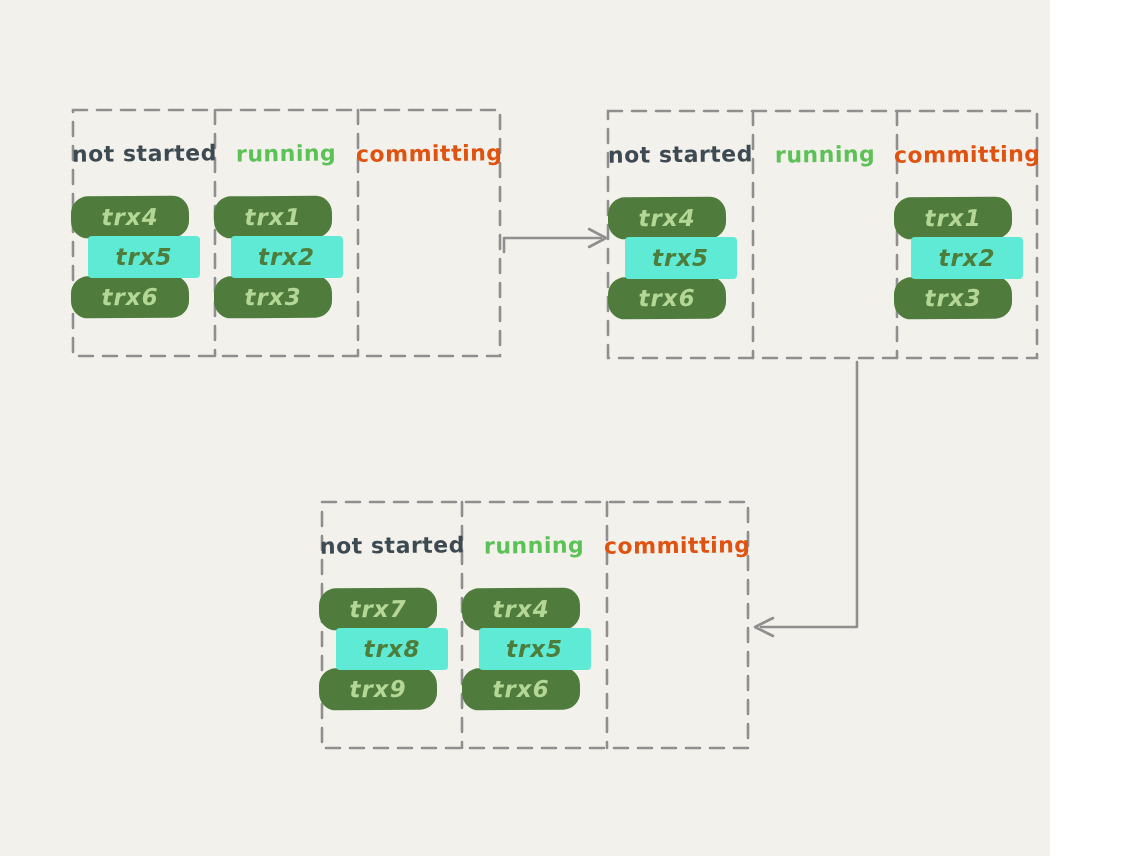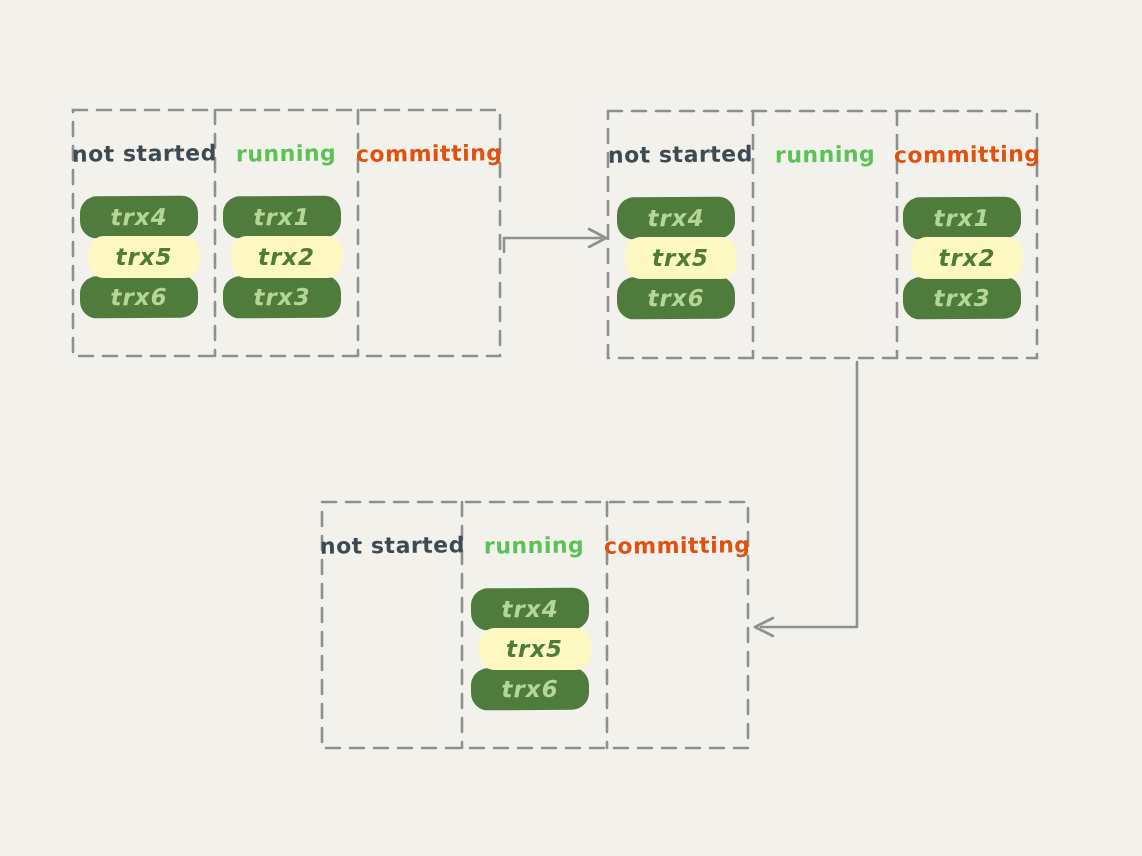--- a/index.html
+++ b/index.html
@@ -4,21 +4,21 @@
 <style>
   html, body {
     margin: 0;
     padding: 0;
   }
   body {
     font-family: "DejaVu Sans", "Liberation Sans", sans-serif;
   }
   .canvas {
     position: relative;
-    width: 1142px;
+    width: 1050px;
     height: 856px;
     background: #f3f1ec;
     overflow: hidden;
   }
   .diagram-svg {
     position: absolute;
     left: 0;
     top: 0;
     width: 1142px;
     height: 856px;
@@ -65,24 +65,24 @@
   }
   .pill.dark {
     width: 118px;
     background: #4f7c3d;
     color: #b5d795;
     border-radius: 17px;
     transform: rotate(-0.5deg);
   }
   .pill.light {
     width: 112px;
-    background: #fef9c3;
+    background: #5eead4;
     color: #4e7c3a;
-    border-radius: 16px;
-    margin: -2px 8px;
+    border-radius: 4px;
+    margin: -2px 17px;
     z-index: 1;
   }
 </style>
 </head>
 <body>
 
 <div class="canvas">
 
   <svg class="diagram-svg" viewBox="0 0 1142 856" xmlns="http://www.w3.org/2000/svg">
 
@@ -145,20 +145,25 @@
         <div class="pill dark">trx1</div>
         <div class="pill light">trx2</div>
         <div class="pill dark">trx3</div>
       </div>
     </div>
   </div>
 
   <div class="panel" style="left:322px; top:502px; width:426px; height:246px;">
     <div class="col" style="left:0; width:140px;">
       <div class="hdr c-dark">not started</div>
+      <div class="stack">
+        <div class="pill dark">trx7</div>
+        <div class="pill light">trx8</div>
+        <div class="pill dark">trx9</div>
+      </div>
     </div>
     <div class="col" style="left:140px; width:145px;">
       <div class="hdr c-green">running</div>
       <div class="stack">
         <div class="pill dark">trx4</div>
         <div class="pill light">trx5</div>
         <div class="pill dark">trx6</div>
       </div>
     </div>
     <div class="col" style="left:285px; width:141px;">

